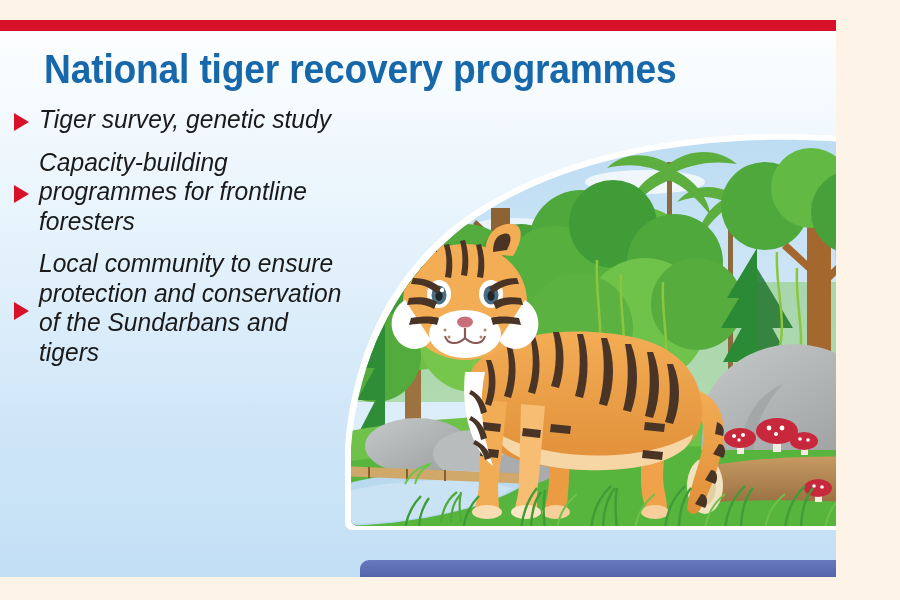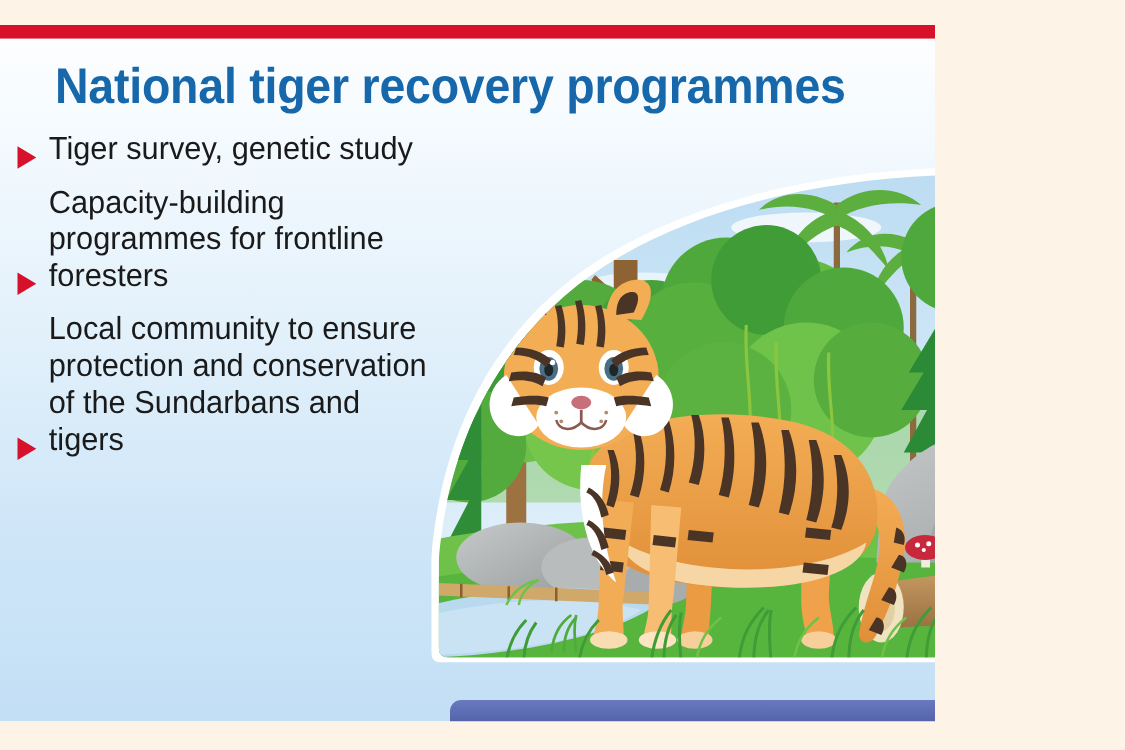--- a/index.html
+++ b/index.html
@@ -1,21 +1,21 @@
 <!DOCTYPE html>
 <html><head>
 <meta charset="utf-8">
 <style>
   html,body{margin:0;padding:0;}
   body{
     width:900px;height:600px;overflow:hidden;
     font-family:"Liberation Sans", sans-serif;
     background:#fdf3e7;
   }
-  .poster{position:relative;width:748px;height:600px;overflow:hidden;background:#fdf3e7;}
+  .poster{position:relative;width:836px;height:600px;overflow:hidden;background:#fdf3e7;}
 
   
   .top-cream{position:absolute;left:0;top:0;width:900px;height:20px;background:#fdf3e7;}
   .red-rule{position:absolute;left:0;top:20px;width:900px;height:11px;background:#d7112a;}
 
   
   .canvas{
     position:absolute;left:0;top:31px;width:900px;height:546px;
     background:linear-gradient(to bottom,#fdfeff 0%,#f4fafe 14%,#e3f1fb 42%,#cfe6f8 72%,#c3dff5 100%);
   }
@@ -24,21 +24,21 @@
   
   .title{
     position:absolute;left:44px;top:47px;
     font-size:40px;font-weight:bold;color:#1767ab;
     letter-spacing:-0.2px;white-space:nowrap;
     transform:scaleX(0.93);transform-origin:left center;
   }
 
   
   .bullets{position:absolute;left:10px;top:105px;width:350px;}
-  .bullet{display:flex;align-items:flex-end;margin-bottom:13px;}
+  .bullet{display:flex;align-items:center;margin-bottom:13px;font-style:italic;}
   .tri{
     width:0;height:0;flex:0 0 auto;
     border-left:15px solid #d7112a;
     border-top:9px solid transparent;
     border-bottom:9px solid transparent;
     margin:5px 10px 0 4px;
   }
   .btext{
     font-size:25.5px;color:#1a1a1a;line-height:1.16;
     transform:scaleX(0.965);transform-origin:left top;

